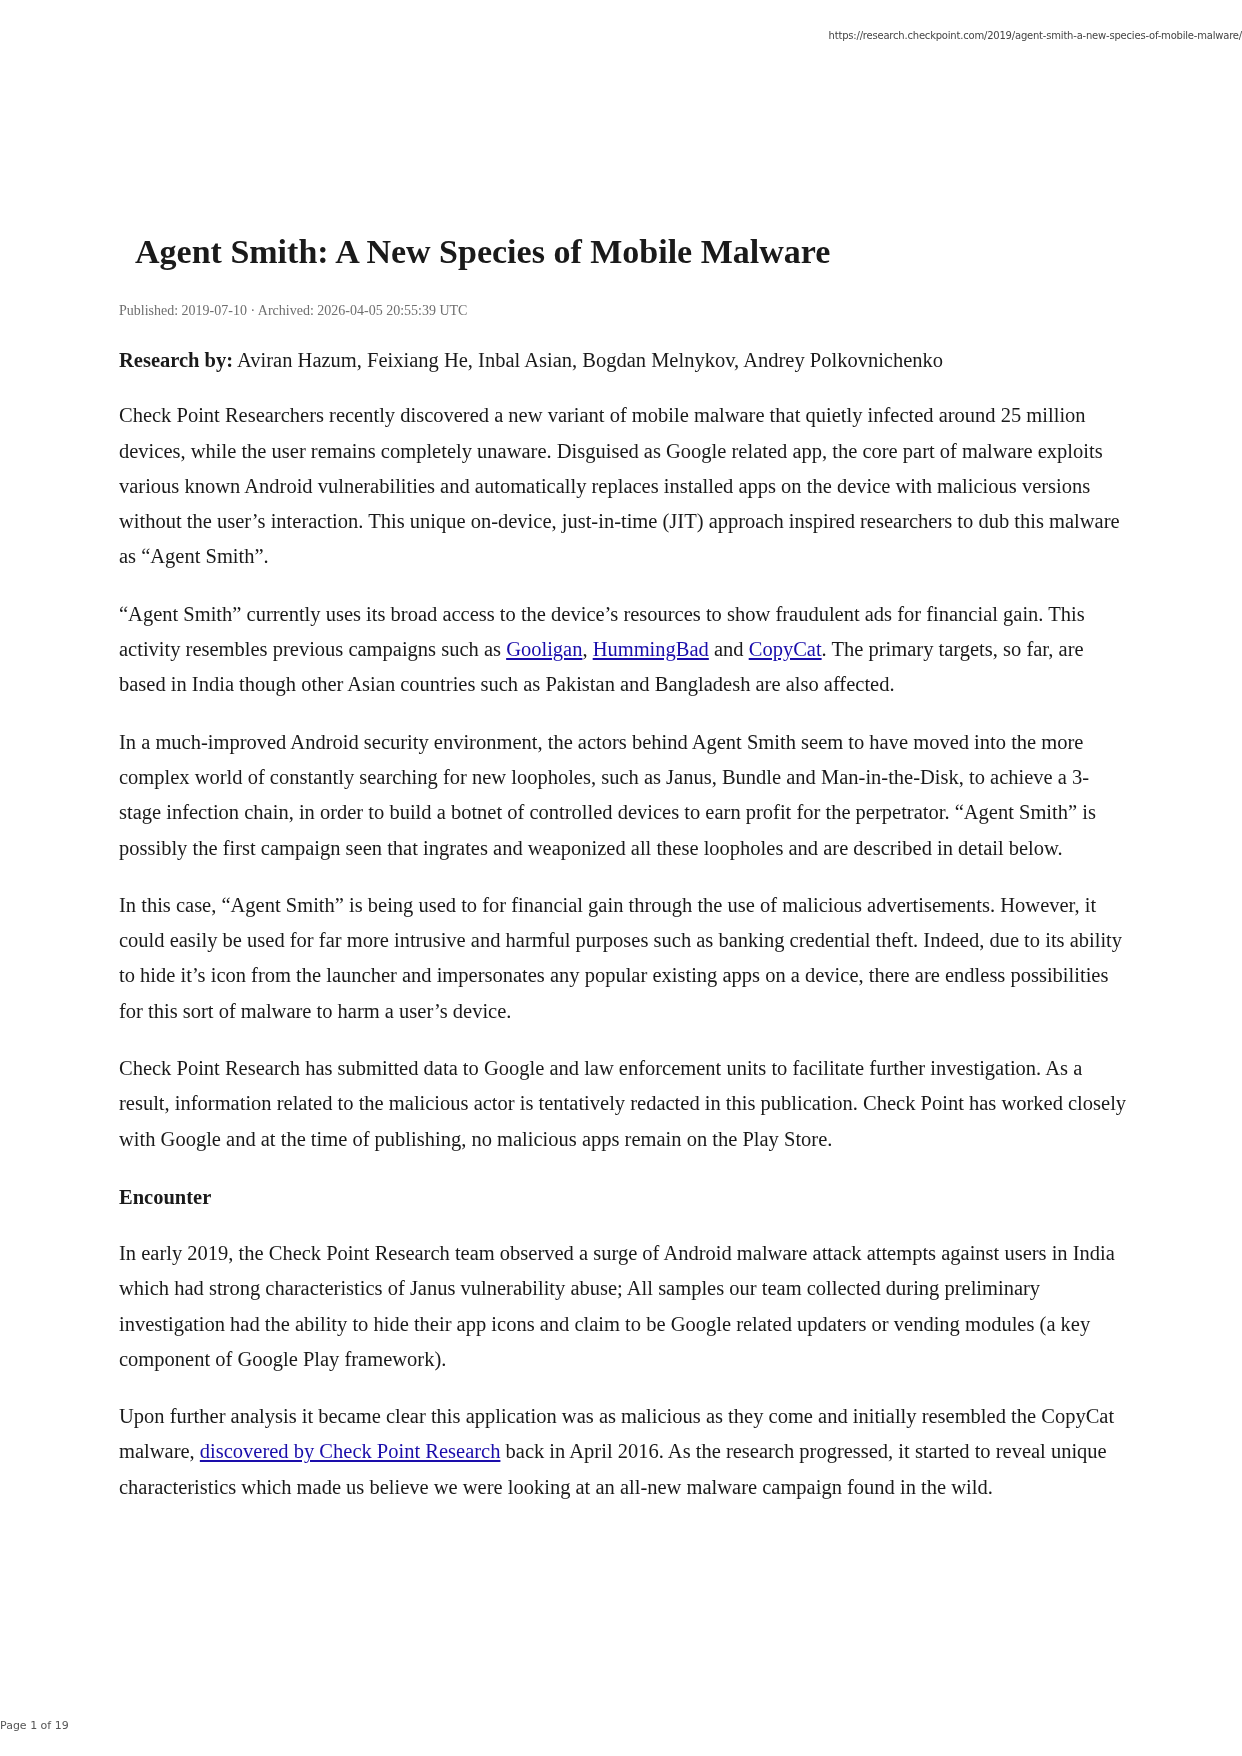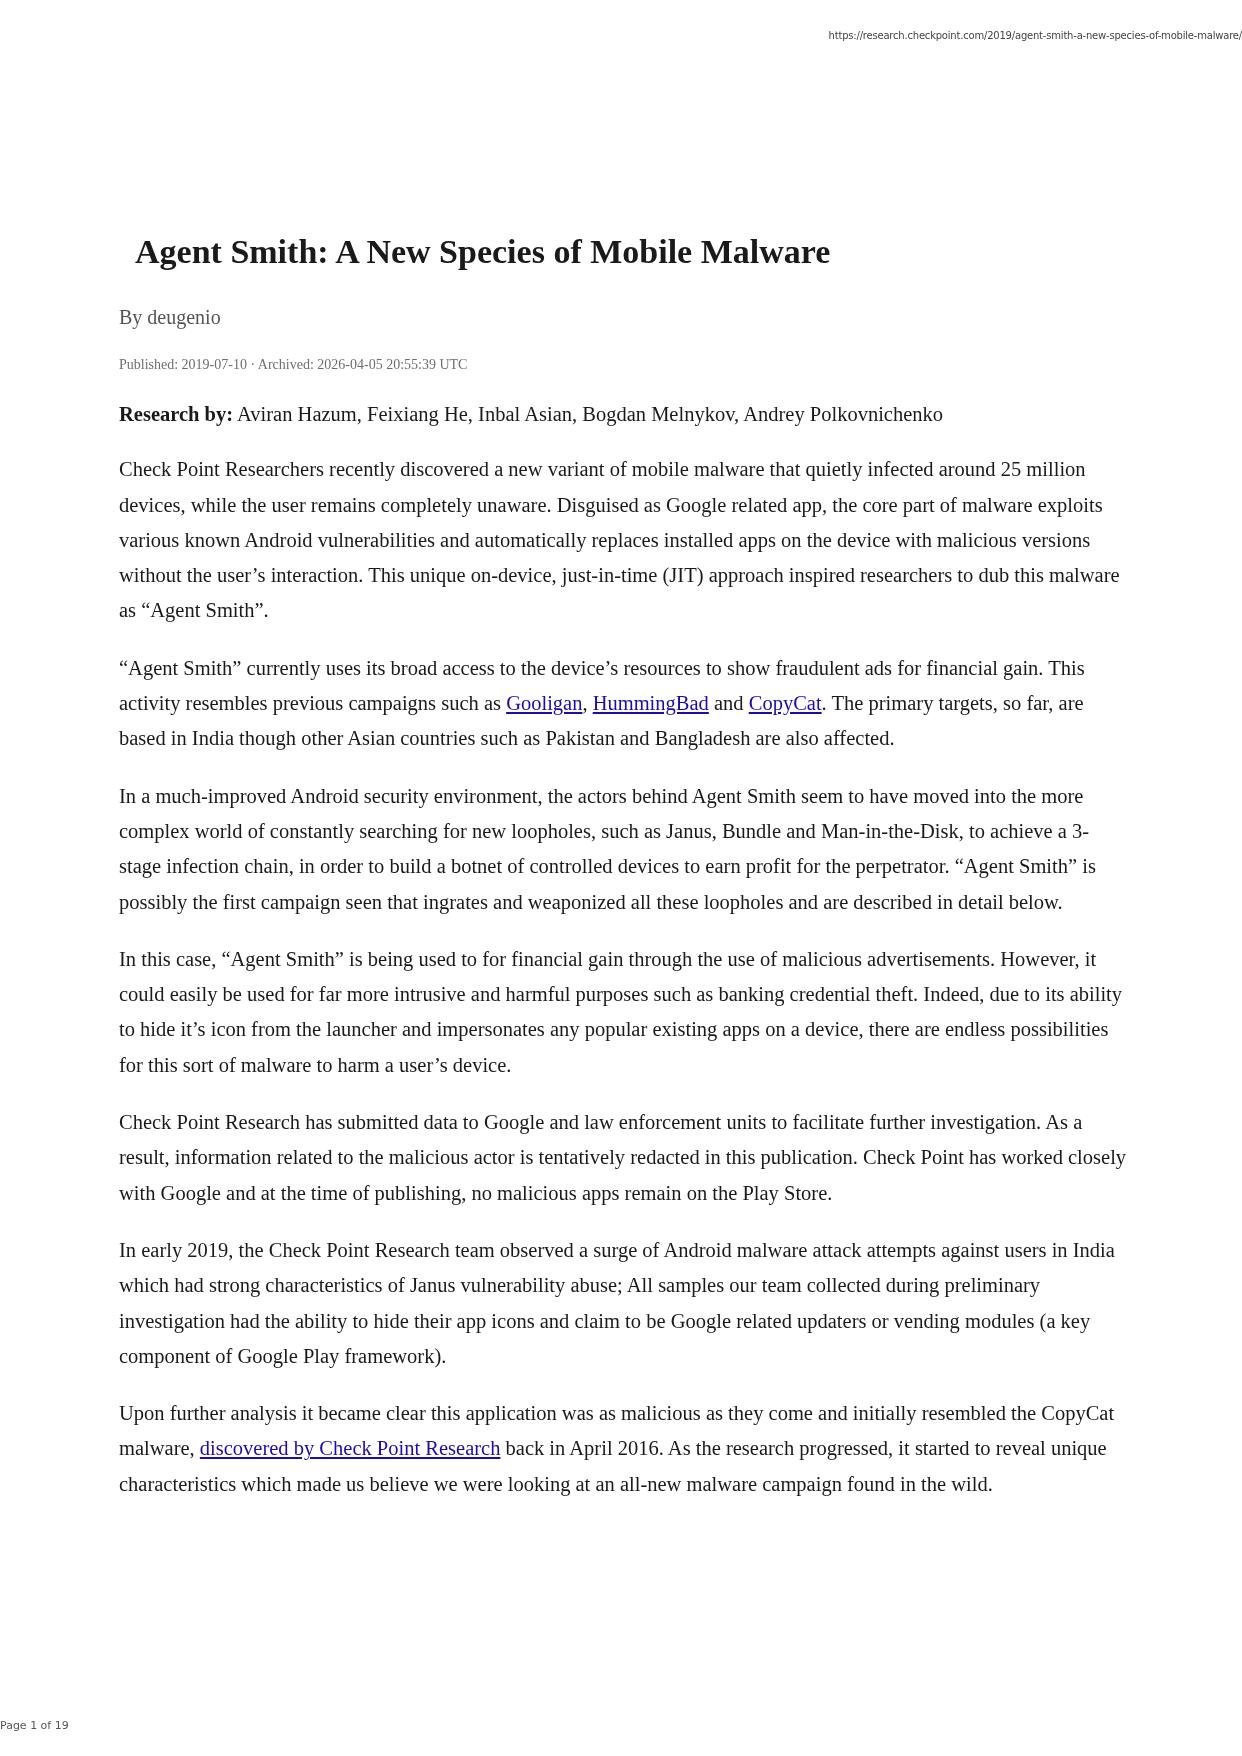--- a/index.html
+++ b/index.html
@@ -33,34 +33,34 @@
   a { color: #1a0dab; text-decoration: underline; text-align: right; }
   b { font-weight: bold; }
 </style>
 </head>
 <body>
 
 <div class="url-header">https://research.checkpoint.com/2019/agent-smith-a-new-species-of-mobile-malware/</div>
 
 <div class="content">
   <h1>Agent Smith: A New Species of Mobile Malware</h1>
-  <div class="byline">By deugenio</div>
   <div class="dates">Published: 2019-07-10 · Archived: 2026-04-05 20:55:39 UTC</div>
 
   <p class="research-by"><b>Research by:</b><span> Aviran Hazum, Feixiang He, Inbal Asian, Bogdan Melnykov, Andrey Polkovnichenko</span></p>
 
   <p class="para-first">Check Point Researchers recently discovered a new variant of mobile malware that quietly infected around 25 million devices, while the user remains completely unaware. Disguised as Google related app, the core part of malware exploits various known Android vulnerabilities and automatically replaces installed apps on the device with malicious versions without the user’s interaction. This unique on-device, just-in-time (JIT) approach inspired researchers to dub this malware as “Agent Smith”.</p>
 
   <p><span>“Agent Smith” currently uses its broad access to the device’s resources to show fraudulent ads for financial gain. This activity resembles previous campaigns such as </span><a style="color: rgb(26, 13, 171);">Gooligan</a><span>, </span><a style="color: rgb(26, 13, 171);">HummingBad</a><span> and </span><a style="color: rgb(26, 13, 171);">CopyCat</a><span>. The primary targets, so far, are based in India though other Asian countries such as Pakistan and Bangladesh are also affected.</span></p>
 
   <p>In a much-improved Android security environment, the actors behind Agent Smith seem to have moved into the more complex world of constantly searching for new loopholes, such as Janus, Bundle and Man-in-the-Disk, to achieve a 3-stage infection chain, in order to build a botnet of controlled devices to earn profit for the perpetrator. “Agent Smith” is possibly the first campaign seen that ingrates and weaponized all these loopholes and are described in detail below.</p>
 
   <p>In this case, “Agent Smith” is being used to for financial gain through the use of malicious advertisements. However, it could easily be used for far more intrusive and harmful purposes such as banking credential theft. Indeed, due to its ability to hide it’s icon from the launcher and impersonates any popular existing apps on a device, there are endless possibilities for this sort of malware to harm a user’s device.</p>
 
   <p>Check Point Research has submitted data to Google and law enforcement units to facilitate further investigation. As a result, information related to the malicious actor is tentatively redacted in this publication. Check Point has worked closely with Google and at the time of publishing, no malicious apps remain on the Play Store.</p>
 
+  <h3>Encounter</h3>
 
   <p>In early 2019, the Check Point Research team observed a surge of Android malware attack attempts against users in India which had strong characteristics of Janus vulnerability abuse; All samples our team collected during preliminary investigation had the ability to hide their app icons and claim to be Google related updaters or vending modules (a key component of Google Play framework).</p>
 
   <p><span>Upon further analysis it became clear this application was as malicious as they come and initially resembled the CopyCat malware, </span><a style="color: rgb(26, 13, 171);">discovered by Check Point Research</a><span> back in April 2016. As the research progressed, it started to reveal unique characteristics which made us believe we were looking at an all-new malware campaign found in the wild.</span></p>
 </div>
 
 <div class="page-footer">Page 1 of 19</div>
 
 </body></html>

